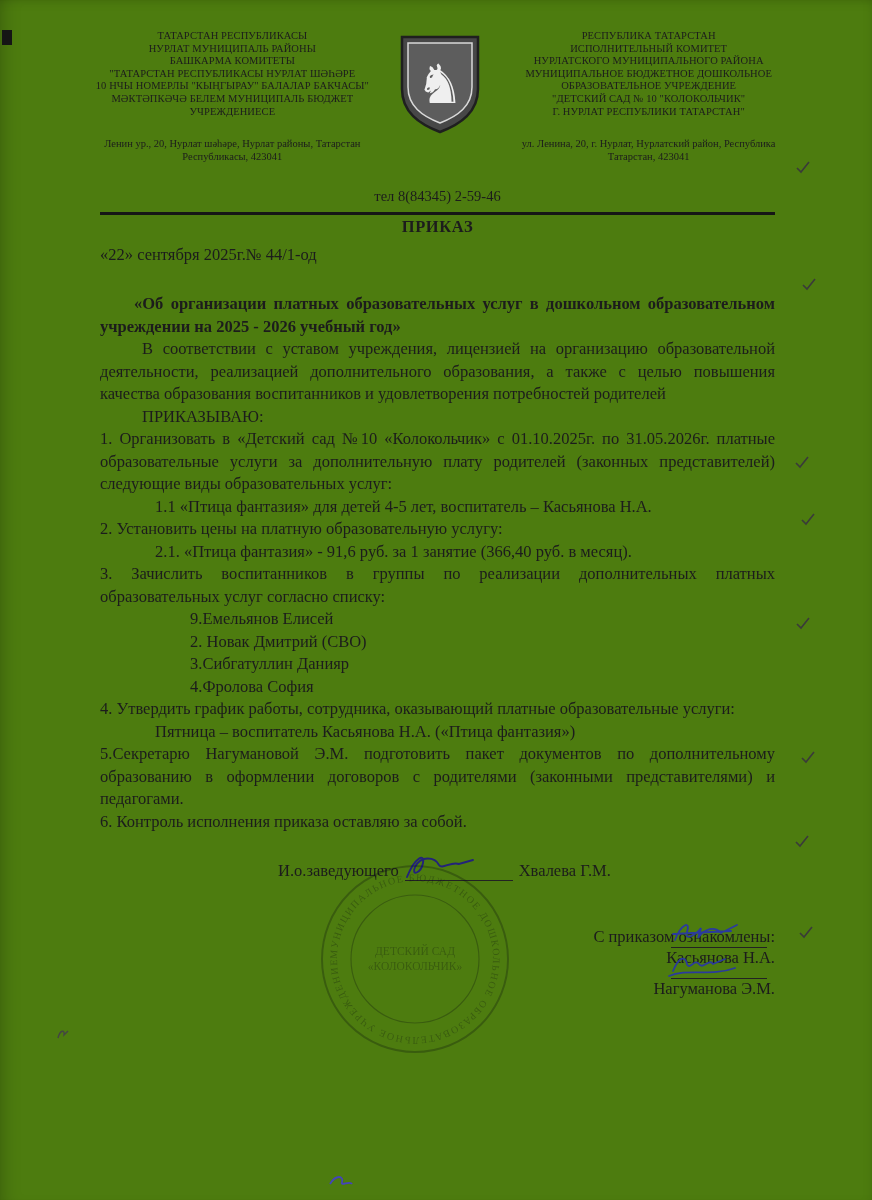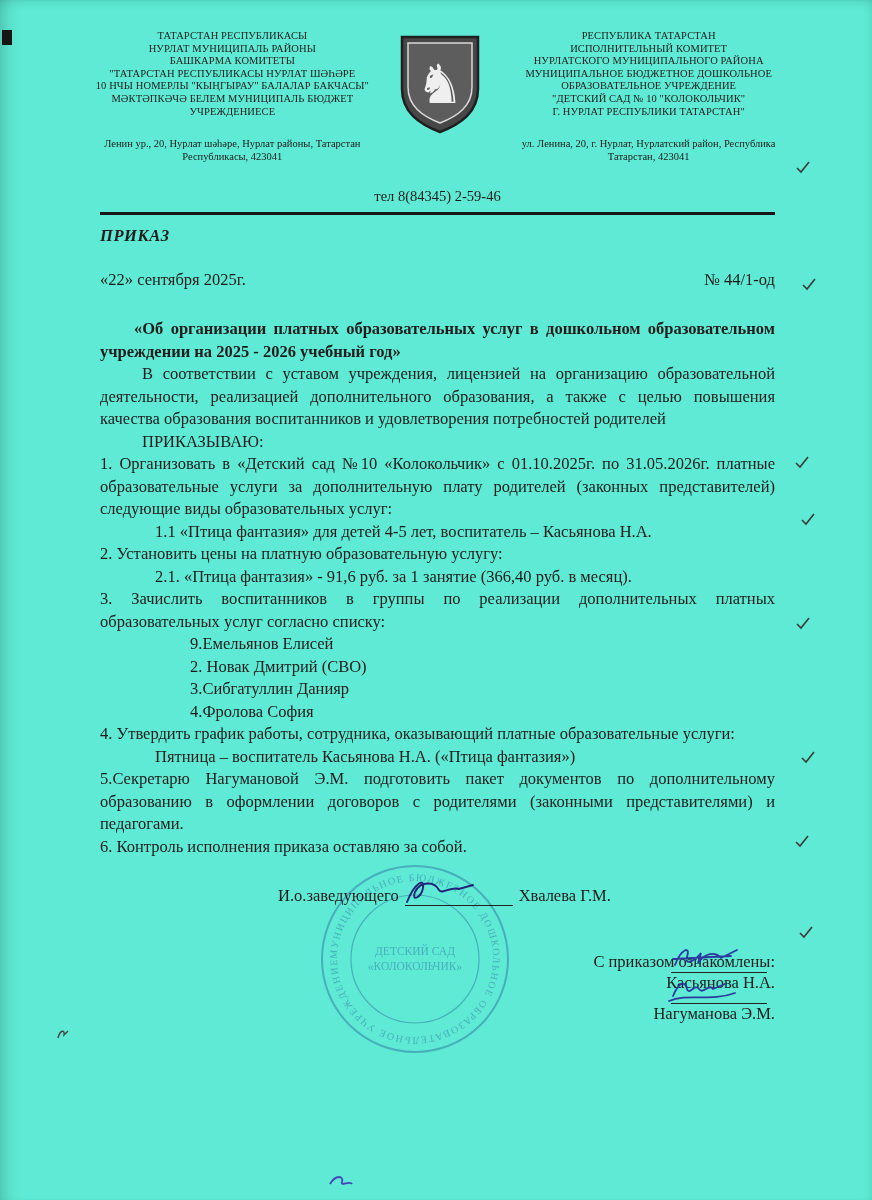--- a/index.html
+++ b/index.html
@@ -1,32 +1,32 @@
 <!DOCTYPE html>
 <html><head>
 <meta charset="utf-8">
 <style>
   html,body{margin:0;padding:0;background:#e8e6e1;}
   .page{
     width:872px;height:1200px;position:relative;margin:0 auto;
-    background:#5eead4;color:#1c1c1c;box-sizing:border-box;
+    background:#4d7c0f;color:#1c1c1c;box-sizing:border-box;
     padding:26px 97px 0 100px;overflow:hidden;
     font-family:"Liberation Serif","DejaVu Serif",serif;
     box-shadow: inset 16px 0 20px -16px rgba(0,0,0,.28), inset -8px 0 12px -10px rgba(0,0,0,.15), inset 0 10px 14px -12px rgba(0,0,0,.2);
   }
   .pre{white-space:pre-line;}
   .header{display:flex;justify-content:space-between;align-items:flex-start;margin:4px -34px 0 -28px;}
   .h-col{width:322px;text-align:center;}
   .h-lines{font-size:10.5px;line-height:12.6px;letter-spacing:.1px;}
   .h-addr{font-size:10.5px;line-height:13px;margin-top:19px;}
   .emblem{width:96px;display:flex;justify-content:center;padding-top:3px;}
   .phone{text-align:center;font-size:14.5px;margin-top:25px;}
   .rule{border-top:3px solid #161616;margin-top:7px;}
-  .doc-title{text-align:left;font-weight:bold;font-size:16.5px;margin-top:11px;letter-spacing:.6px;font-style:italic;}
-  .date-row{display:flex;justify-content:space-between;font-size:16.5px;margin-top:24px;}
+  .doc-title{text-align:center;font-weight:bold;font-size:16.5px;margin-top:2px;letter-spacing:.6px;}
+  .date-row{display:flex;justify-content:flex-start;font-size:16.5px;margin-top:8px;}
   .subject{font-weight:bold;text-align:justify;text-indent:34px;font-size:16.5px;line-height:23px;margin:27px 0 0 0;}
   p.para{margin:0;font-size:16.5px;line-height:22.5px;text-align:justify;}
   .mt34{margin-top:34px;}
   .indent{text-indent:42px;}
   .bold{font-weight:normal;}
   .sub{padding-left:55px;text-align:left;}
   .sub2{padding-left:90px;text-align:left;}
   .gap{margin-top:23px;}
   .sig-row{margin-top:27px;padding-left:178px;font-size:16.5px;display:flex;align-items:flex-end;font-family:Liberation Serif, serif;}
   .sig-line{display:inline-block;width:108px;border-bottom:1.4px solid #222;position:relative;height:20px;margin:0 6px;}

